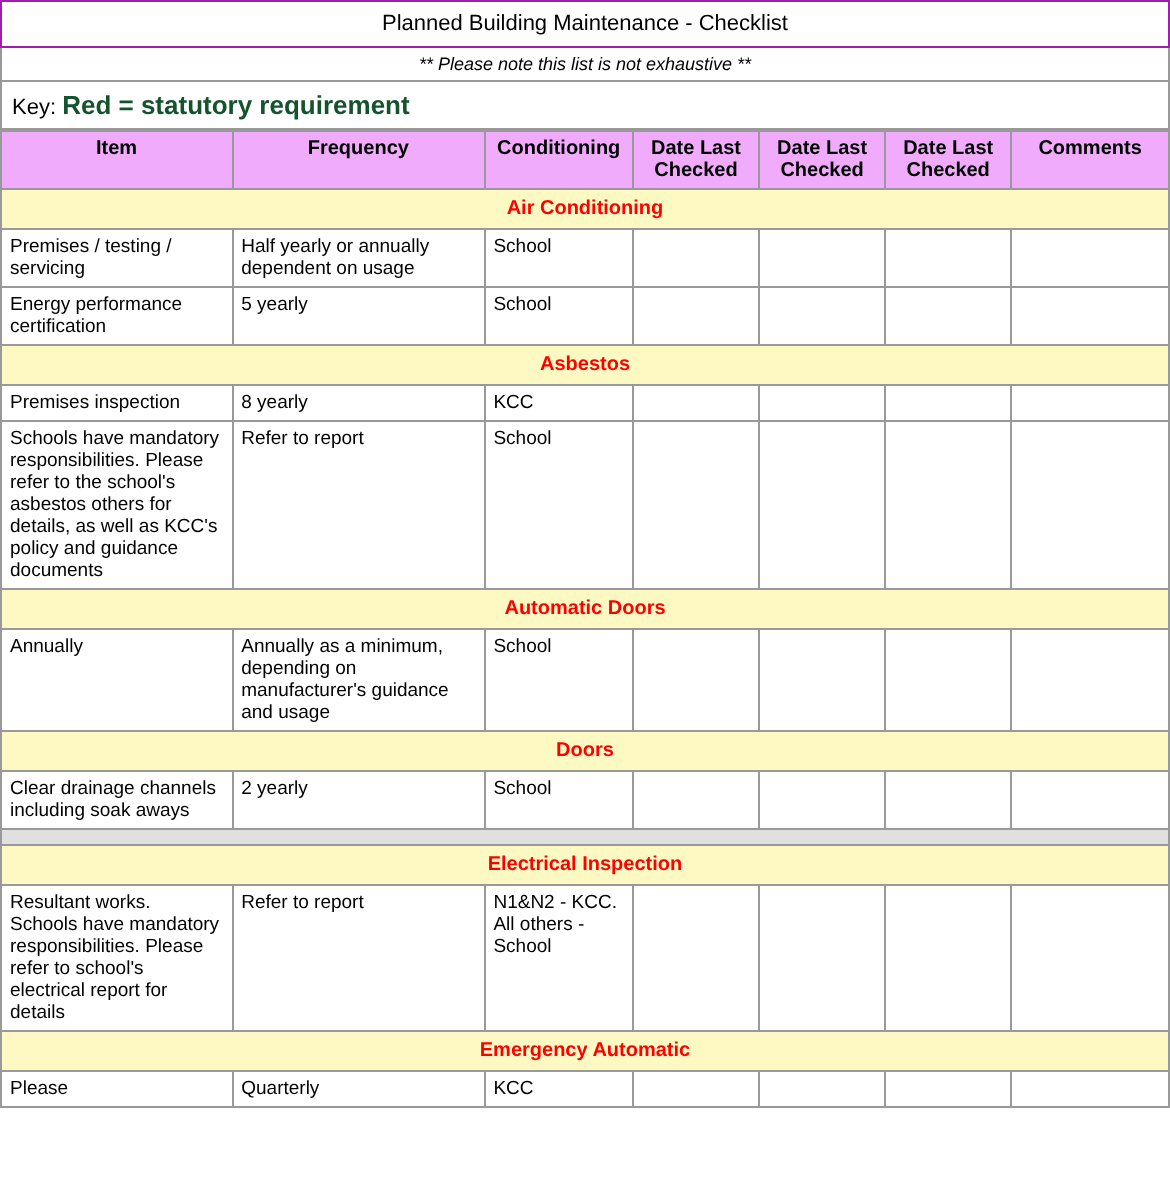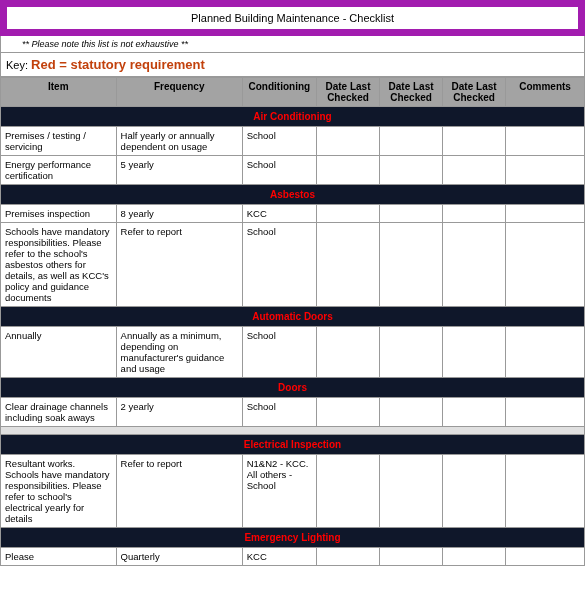--- a/index.html
+++ b/index.html
@@ -1,26 +1,26 @@
 <!DOCTYPE html>
 <html><head>
   <meta charset="utf-8">
   <style>
     * { box-sizing: border-box; margin: 0; padding: 0; }
     body { font-family: Arial, sans-serif; font-size: 10px; background: #fff; }
     .page { width: 585px; min-height: 590px; background: #fff; }
-    .title-row { text-align: center; padding: 5px; border: 7px solid #a21caf; font-size: 11px; font-weight: normal; }
-    .note-row { text-align: left; padding: 3px 21px; border: 1px solid #999; border-top: none; font-style: italic; font-size: 9px; }
+    .title-row { text-align: center; padding: 5px; border: 1px solid #a21caf; font-size: 11px; font-weight: normal; }
+    .note-row { text-align: center; padding: 3px 21px; border: 1px solid #999; border-top: none; font-style: italic; font-size: 9px; }
     .key-row { padding: 4px 5px; border: 1px solid #999; border-top: none; font-size: 11px; }
-    .key-row .red { color: #c2410c; font-weight: bold; font-size: 13px; }
+    .key-row .red { color: #14532d; font-weight: bold; font-size: 13px; }
     table { width: 100%; border-collapse: collapse; }
     th, td { border: 1px solid #999; padding: 3px 4px; vertical-align: top; }
-    th { background: #a3a3a3; text-align: center; font-weight: bold; font-size: 10px; }
+    th { background: #f0abfc; text-align: center; font-weight: bold; font-size: 10px; }
     td { font-size: 9.5px; }
-    .section-header td { background: #0f172a; text-align: center; color: red; font-weight: bold; font-size: 10px; padding: 4px; }
+    .section-header td { background: #fef9c3; text-align: center; color: red; font-weight: bold; font-size: 10px; padding: 4px; }
     .col-item { width: 110px; }
     .col-freq { width: 120px; }
     .col-resp { width: 70px; }
     .col-dlc1 { width: 60px; }
     .col-dlc2 { width: 60px; }
     .col-dlc3 { width: 60px; }
     .col-comments { width: 75px; }
     .empty-row td { height: 8px; background: #e0e0e0; }
   </style>
 </head>
@@ -122,30 +122,30 @@
           <td></td>
           <td></td>
         </tr>
         <tr class="empty-row">
           <td colspan="7"></td>
         </tr>
         <tr class="section-header">
           <td colspan="7">Electrical Inspection</td>
         </tr>
         <tr>
-          <td>Resultant works. Schools have mandatory responsibilities. Please refer to school's electrical yearly for details</td>
+          <td>Resultant works. Schools have mandatory responsibilities. Please refer to school's electrical report for details</td>
           <td>Refer to report</td>
           <td>N1&amp;N2 - KCC. All others - School</td>
           <td></td>
           <td></td>
           <td></td>
           <td></td>
         </tr>
         <tr class="section-header">
-          <td colspan="7">Emergency Lighting</td>
+          <td colspan="7">Emergency Automatic</td>
         </tr>
         <tr>
           <td>Please</td>
           <td>Quarterly</td>
           <td>KCC</td>
           <td></td>
           <td></td>
           <td></td>
           <td></td>
         </tr>

